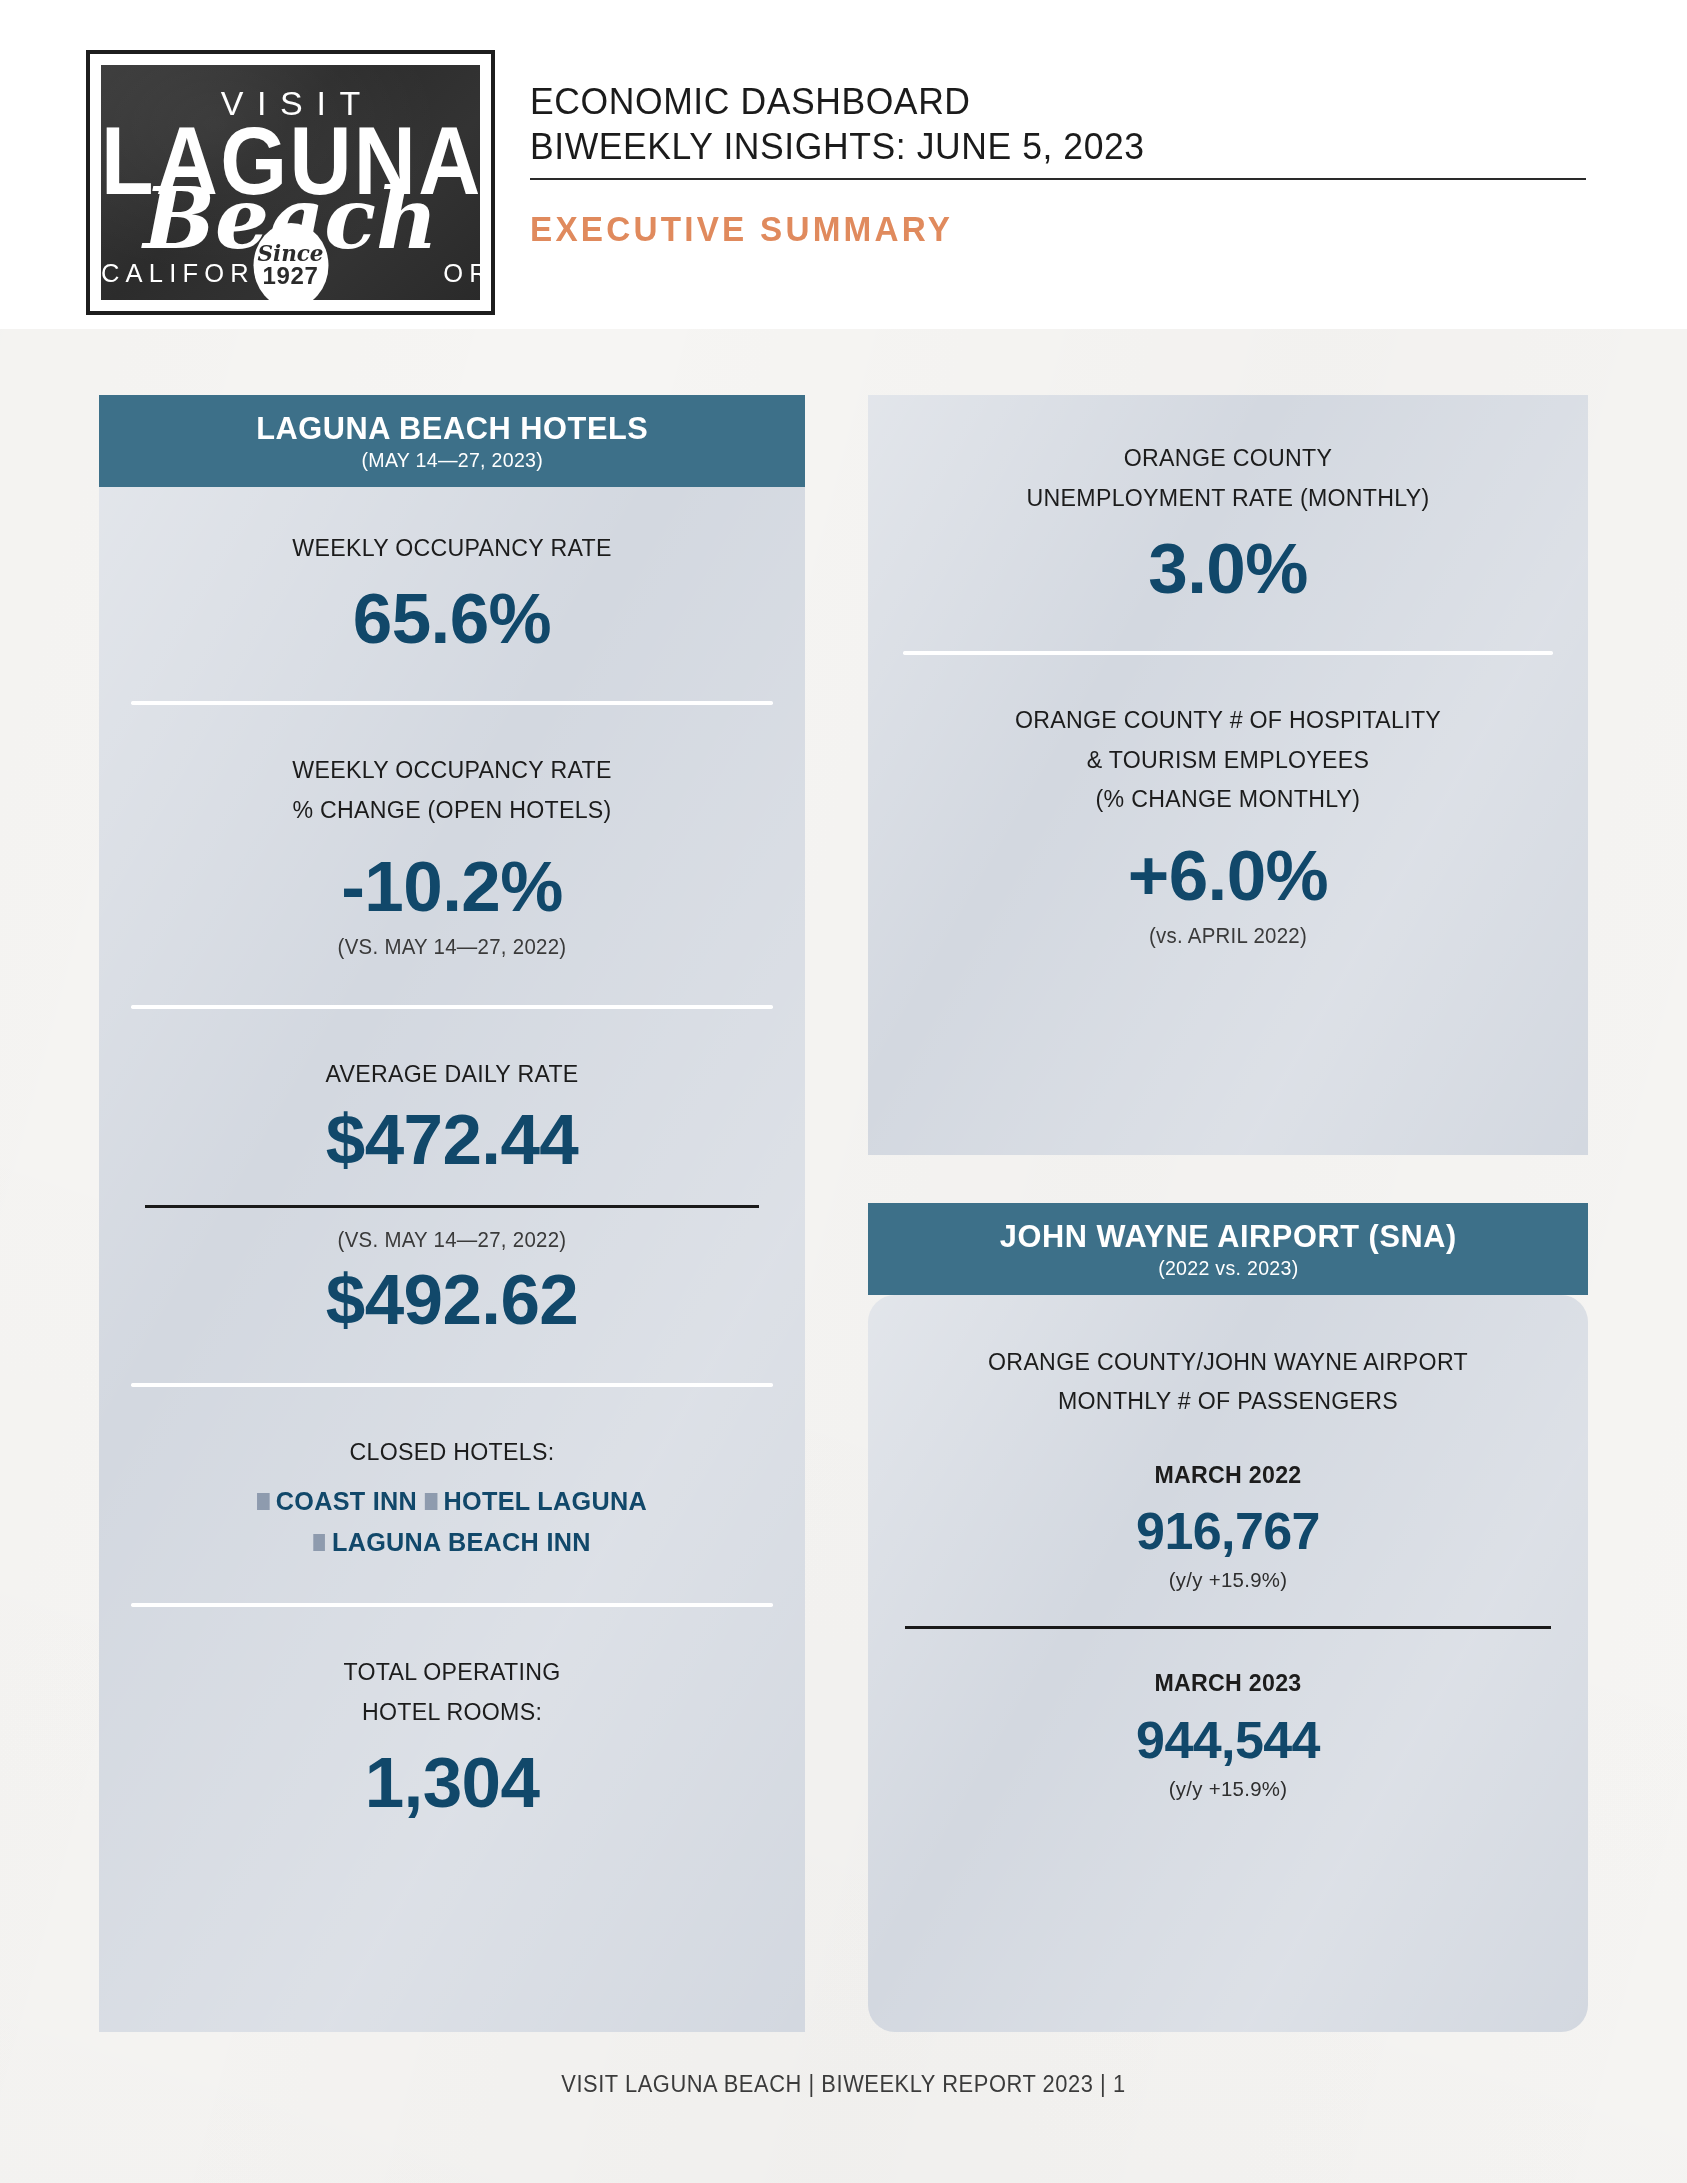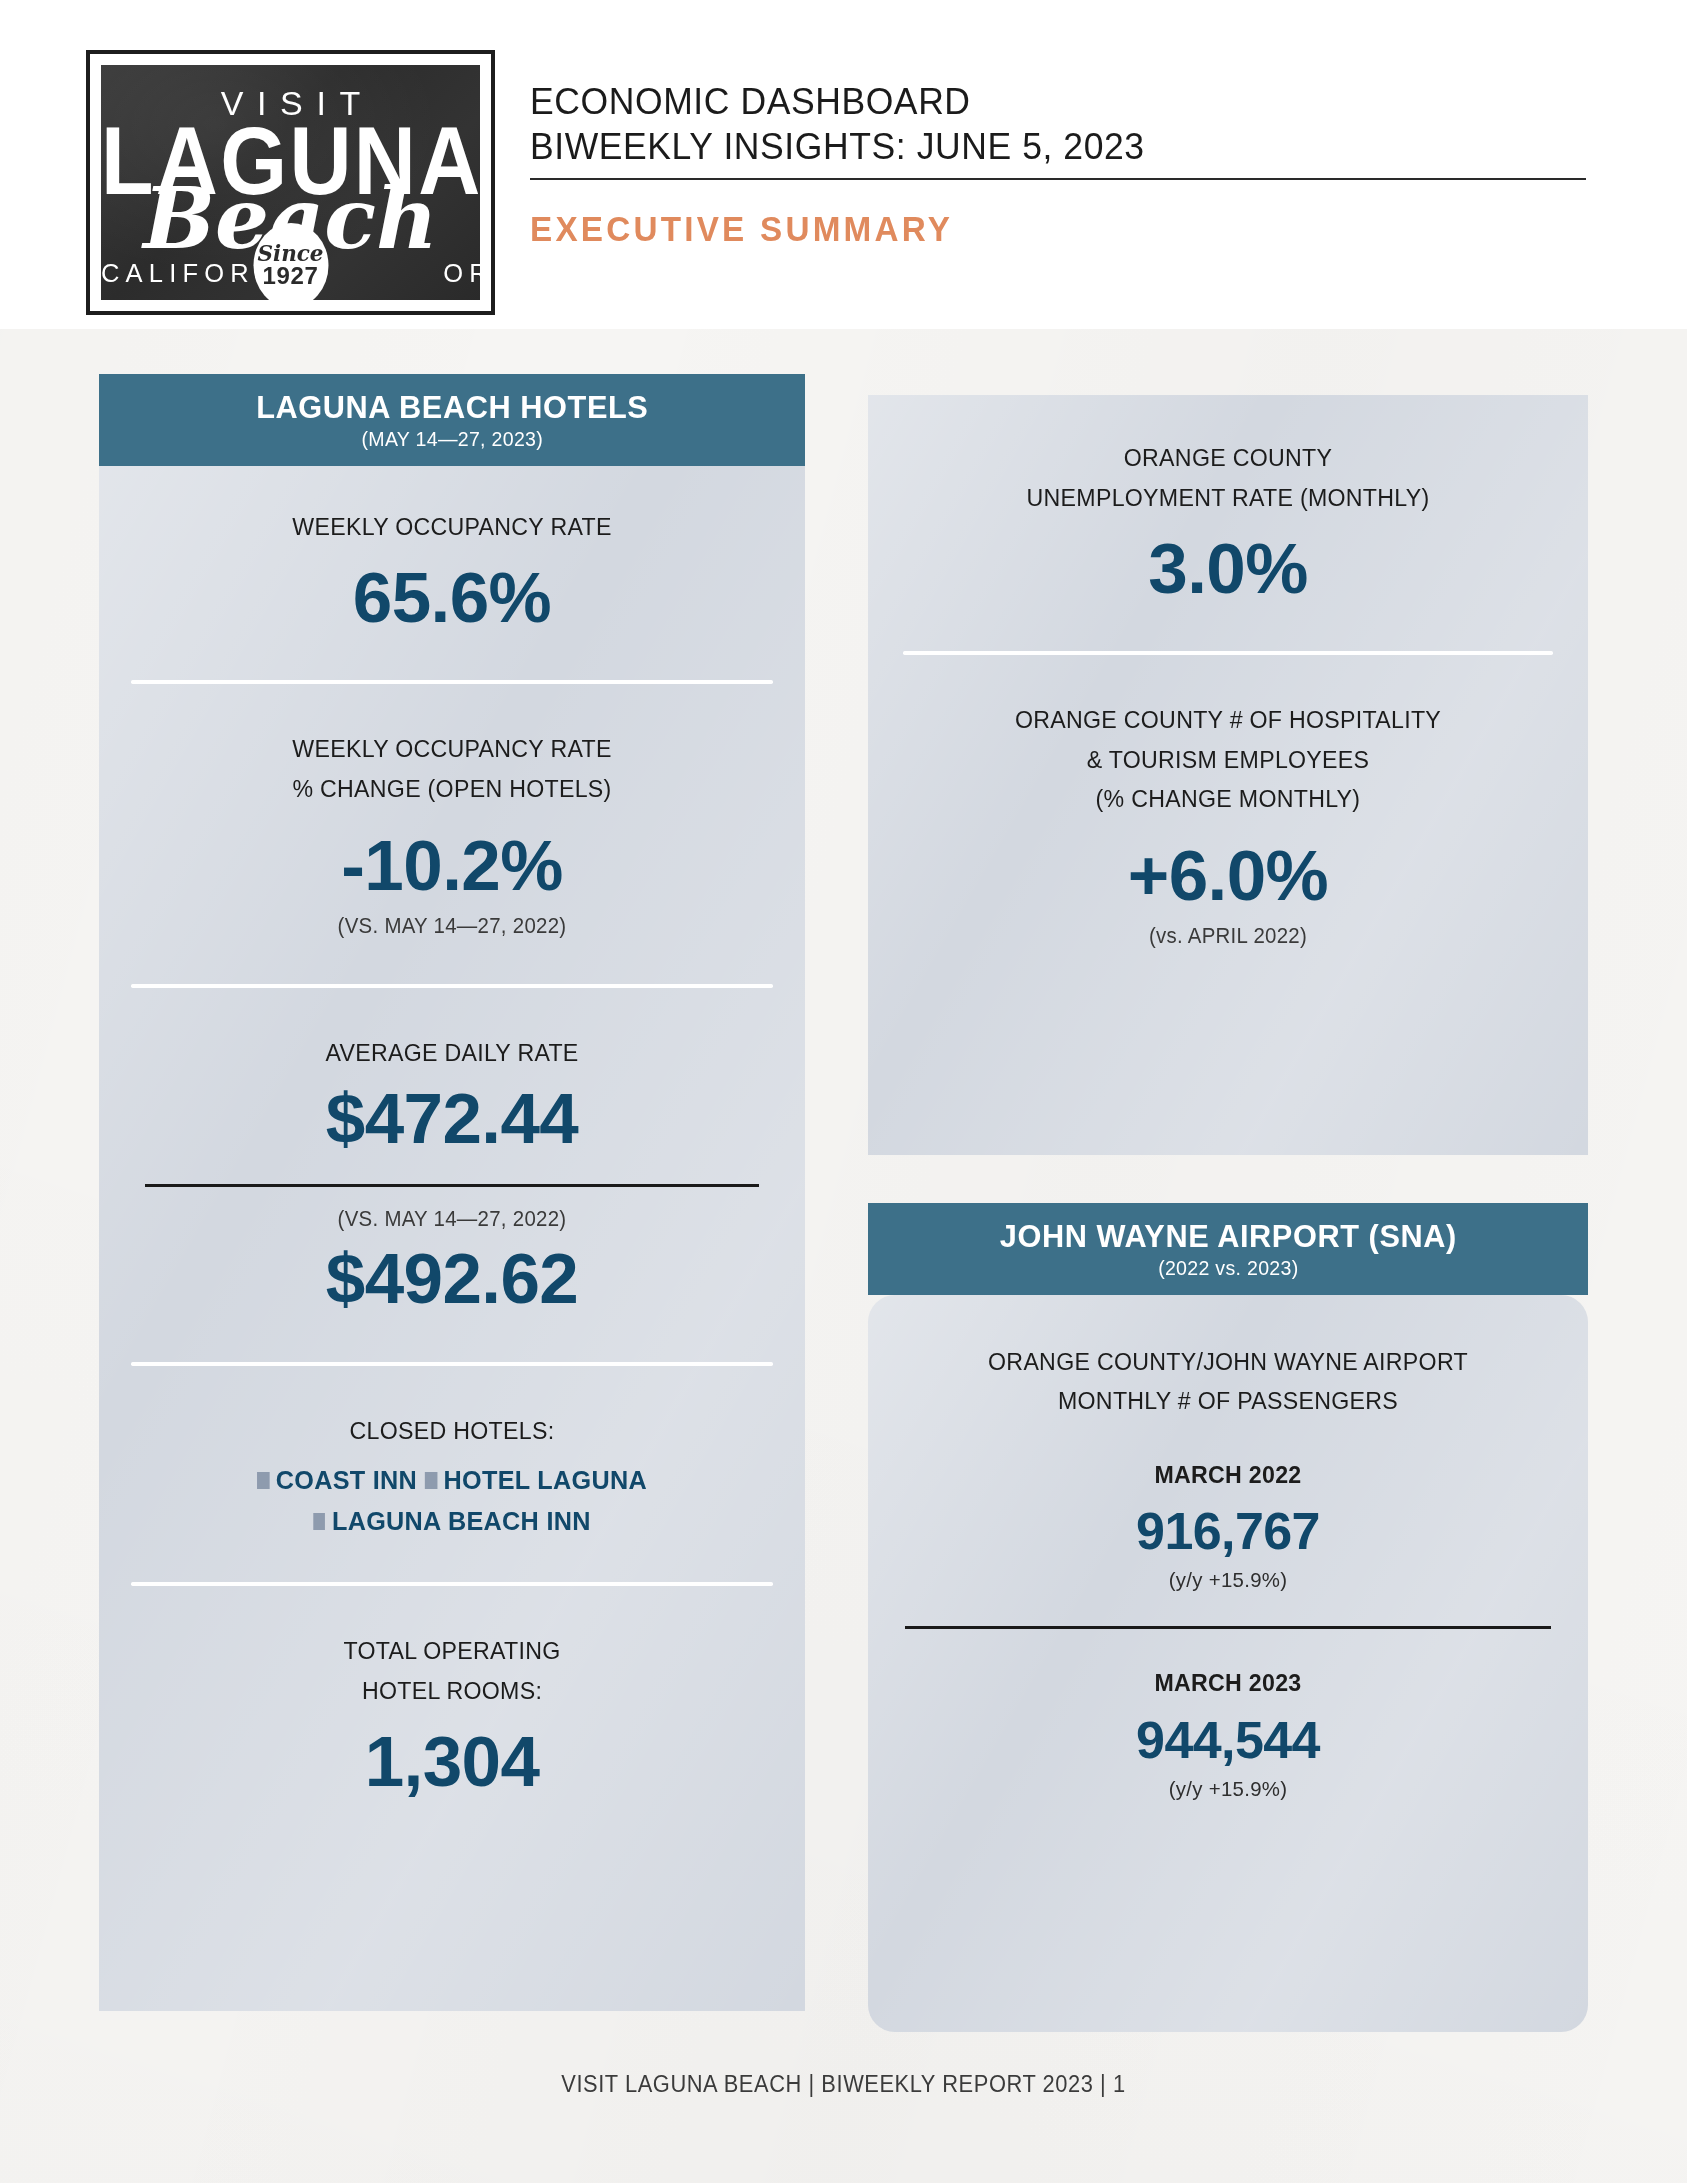--- a/index.html
+++ b/index.html
@@ -228,21 +228,21 @@
     transform: scaleX(0.97);
   }
   .closed-item { display: inline-flex; align-items: center; gap: 6.8px; }
   .bullet {
     width: 12.5px; height: 17px;
     background: #8e9bae;
     display: inline-block;
   }
 
   
-  #left-panel  { left: 99px; top: 374px; width: 706px; }
+  #left-panel  { left: 99px; top: 395px; width: 706px; }
   #left-panel .panel-body { min-height: 1545px; padding: 41px 32px 43px; }
 
   #right-panel-1 { left: 868px; top: 395px; width: 720px; }
   #right-panel-1 .panel-body { min-height: 760px; padding: 43px 35px 23px; }
 
   #right-panel-2 { left: 868px; top: 1203px; width: 720px; }
   #right-panel-2 .panel-body { min-height: 737px; padding: 47px 14px 34px; border-radius: 27px; }
 
   .footer {
     position: absolute;

